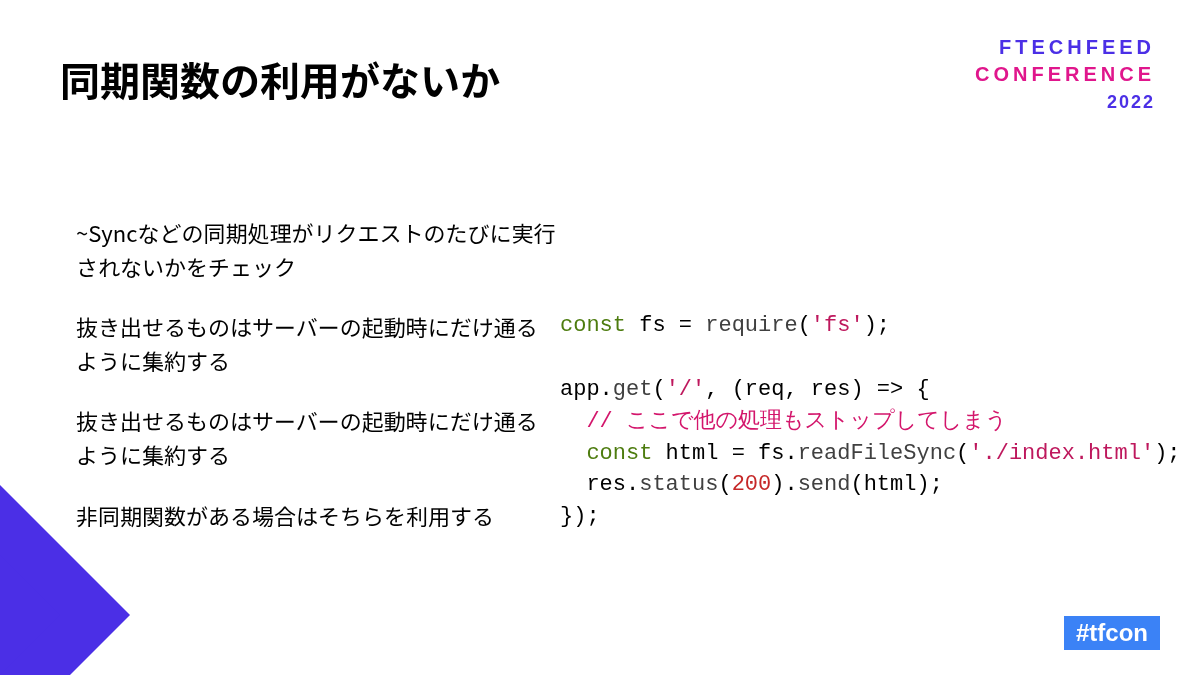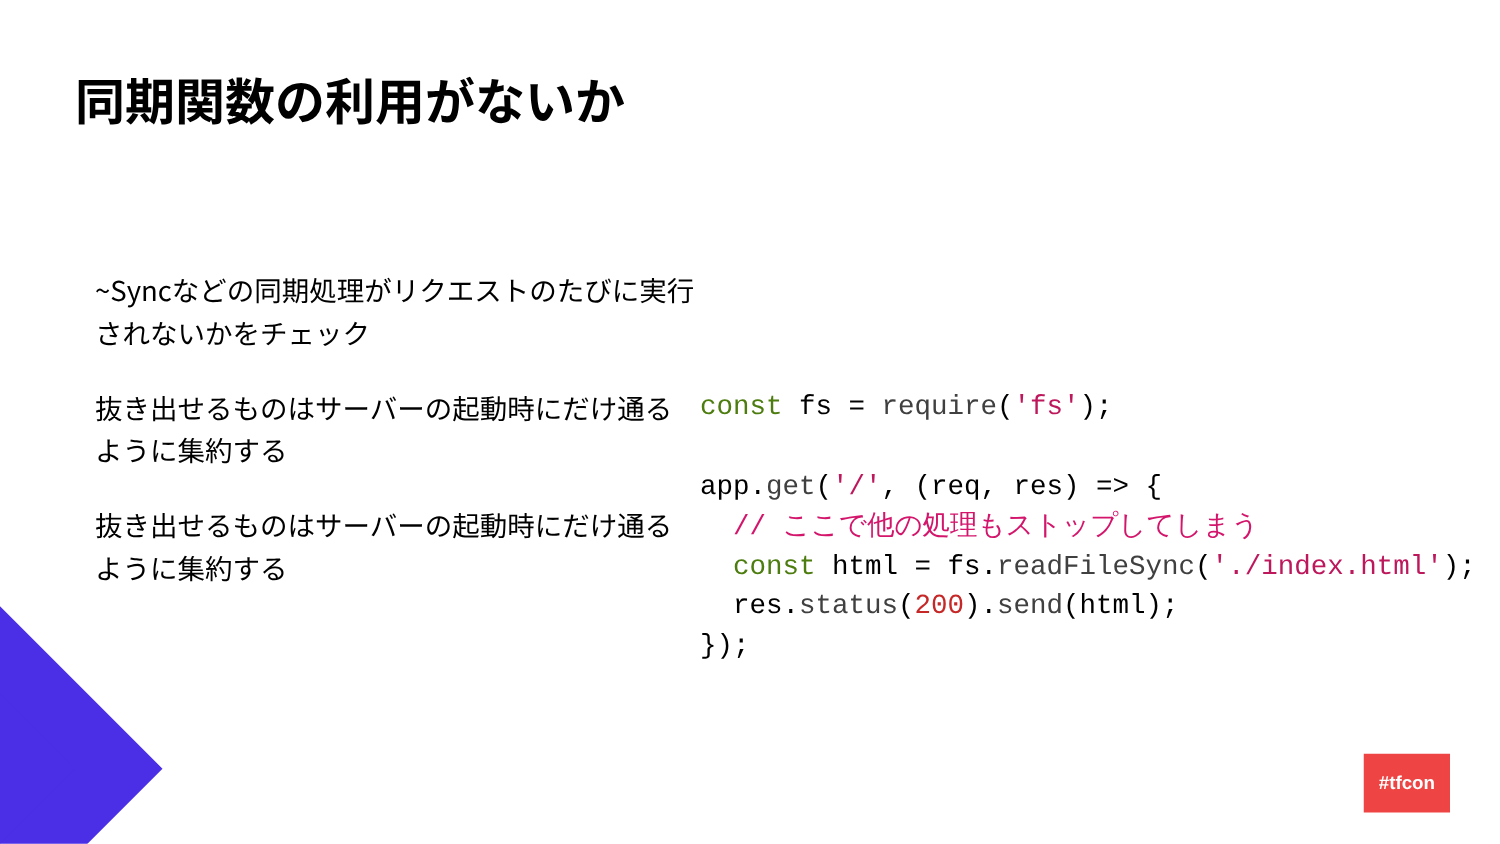--- a/index.html
+++ b/index.html
@@ -81,47 +81,53 @@
   .tok-kw   { color: #4d7c0f; }   
   .tok-fn   { color: #404040; }   
   .tok-str  { color: #be185d; }   
   .tok-cmt  { color: #d3156b; }   
   .tok-num  { color: #c62828; }   
   .tok-var  { color: #000; text-align: right; }
   .hashtag {
     position: absolute;
     right: 40px;
     bottom: 25px;
-    background: #ef4444;
+    background: #3b82f6;
     color: #fff;
-    font-size: 15px;
+    font-size: 24px;
     font-weight: 700;
-    padding: 15px 12px;
+    padding: 3px 12px;
     font-family: "Arial", sans-serif;
   }
   .chevrons {
     position: absolute;
     left: -70px;
     bottom: -90px;
     width: 250px;
     height: 300px;
   }
 </style>
 </head>
 <body>
 
 <div class="slide">
 
   <div class="title">同期関数の利用がないか</div>
 
+  <div class="brand">
+    <div class="brand-line1">FTECHFEED</div>
+    <div class="brand-line2">CONFERENCE</div>
+    <div class="brand-year">2022</div>
+  </div>
 
   <div class="body-text">
     <div class="para">~Syncなどの同期処理がリクエストのたびに実行されないかをチェック</div>
     <div class="para">抜き出せるものはサーバーの起動時にだけ通るように集約する</div>
     <div class="para">抜き出せるものはサーバーの起動時にだけ通るように集約する</div>
+    <div class="para">非同期関数がある場合はそちらを利用する</div>
   </div>
 
   <div class="code"><span class="tok-kw">const</span><span class="tok-var"> fs = </span><span class="tok-fn">require</span><span>(</span><span class="tok-str">'fs'</span><span>);</span>
 <span></span>
 <span class="tok-var">app.</span><span class="tok-fn">get</span><span>(</span><span class="tok-str">'/'</span><span>, (req, res) =&gt; {</span>
 <span class="tok-cmt">  // ここで他の処理もストップしてしまう</span>
 <span>  </span><span class="tok-kw">const</span><span class="tok-var"> html = fs.</span><span class="tok-fn">readFileSync</span><span>(</span><span class="tok-str">'./index.html'</span><span>);</span>
 <span>  </span><span>res.</span><span class="tok-fn">status</span><span>(</span><span class="tok-num">200</span><span>).</span><span class="tok-fn">send</span><span>(html);</span>
 <span>});</span></div>
 

